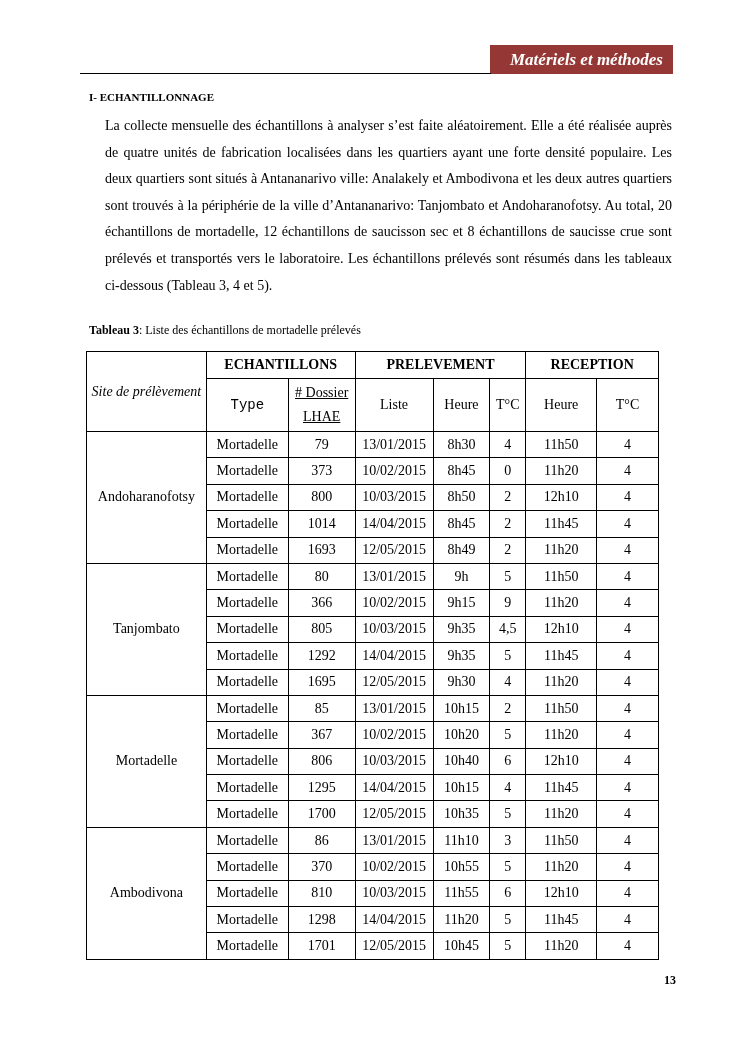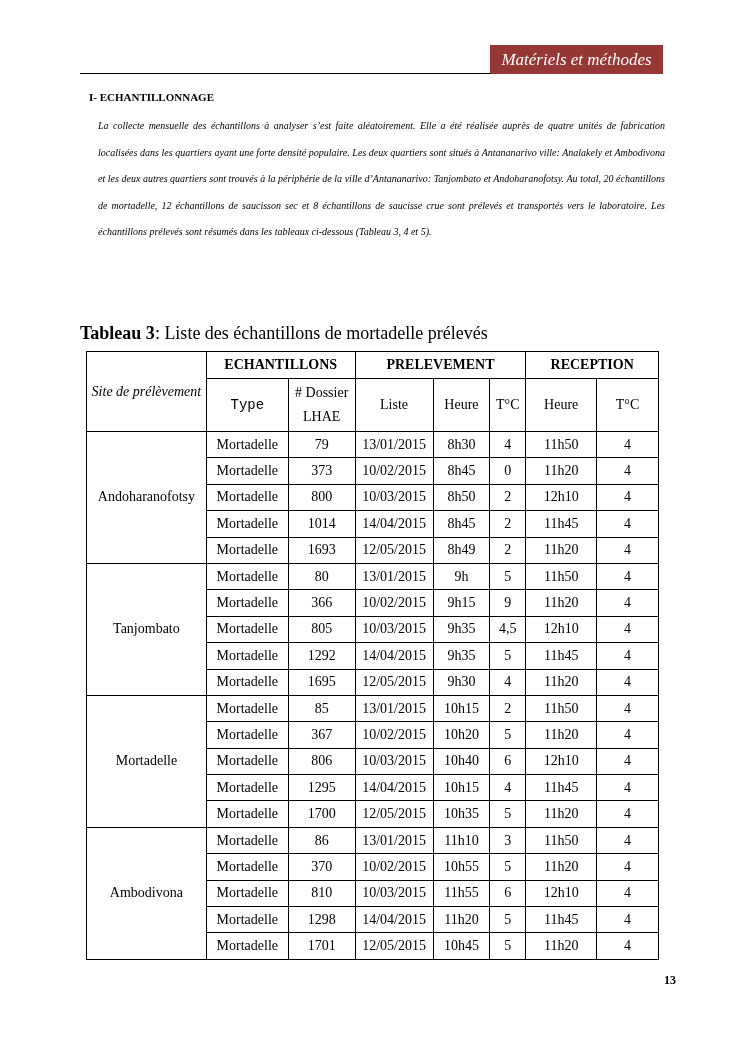--- a/index.html
+++ b/index.html
@@ -1,30 +1,30 @@
 <!DOCTYPE html>
 <html><head>
   <meta charset="utf-8">
   <style>
     html, body { margin: 0; padding: 0; background: #ffffff; }
     body { width: 744px; height: 1053px; position: relative; font-family: "Liberation Serif", serif; color: #000; overflow: hidden; }
-    .header-band { position: absolute; left: 490px; top: 45px; width: 173px; height: 29px; background: #953734; color: #fff; font-style: italic; font-weight: normal; font-size: 17px; display: flex; align-items: center; justify-content: center; }
+    .header-band { position: absolute; left: 490px; top: 45px; width: 173px; height: 29px; background: #953734; color: #fff; font-style: italic; font-weight: bold; font-size: 17px; display: flex; align-items: center; justify-content: center; padding-left: 10px; }
     .header-rule { position: absolute; left: 80px; top: 73px; width: 411px; height: 1px; background: #000; }
     .section-title { position: absolute; left: 89px; top: 91px; font-weight: bold; font-size: 11px; }
-    .para { position: absolute; left: 98px; top: 113px; width: 567px; font-size: 10px; line-height: 26.6px; text-align: justify; font-style: italic; }
-    .caption { position: absolute; left: 80px; top: 323px; font-size: 18px; }
+    .para { position: absolute; left: 105px; top: 113px; width: 567px; font-size: 14px; line-height: 26.6px; text-align: justify; }
+    .caption { position: absolute; left: 89px; top: 323px; font-size: 12px; }
     .caption b { font-weight: bold; }
     table.samples { position: absolute; left: 86px; top: 351px; width: 573px; border-collapse: collapse; font-size: 14px; }
     table.samples td, table.samples th { border: 1px solid #000; text-align: center; padding: 0; font-weight: normal; }
     table.samples th.grp { font-weight: bold; height: 26px; }
     table.samples tr.sub th { height: 52px; line-height: 24px; }
     table.samples td { height: 25.4px; }
     .col-site { width: 119px; font-style: italic; }
     .col-type { width: 81px; font-family: Liberation Mono, monospace; }
-    .col-dos { width: 66px; }
+    .col-dos { width: 66px; text-decoration: underline; }
     .col-date { width: 77px; }
     .col-heure { width: 56px; }
     .col-t { width: 35px; }
     .col-rh { width: 70px; }
     .col-rt { width: 61px; }
     .page-num { position: absolute; left: 664px; top: 973px; font-weight: bold; font-size: 12px; }
   </style>
 </head>
 <body>
 

